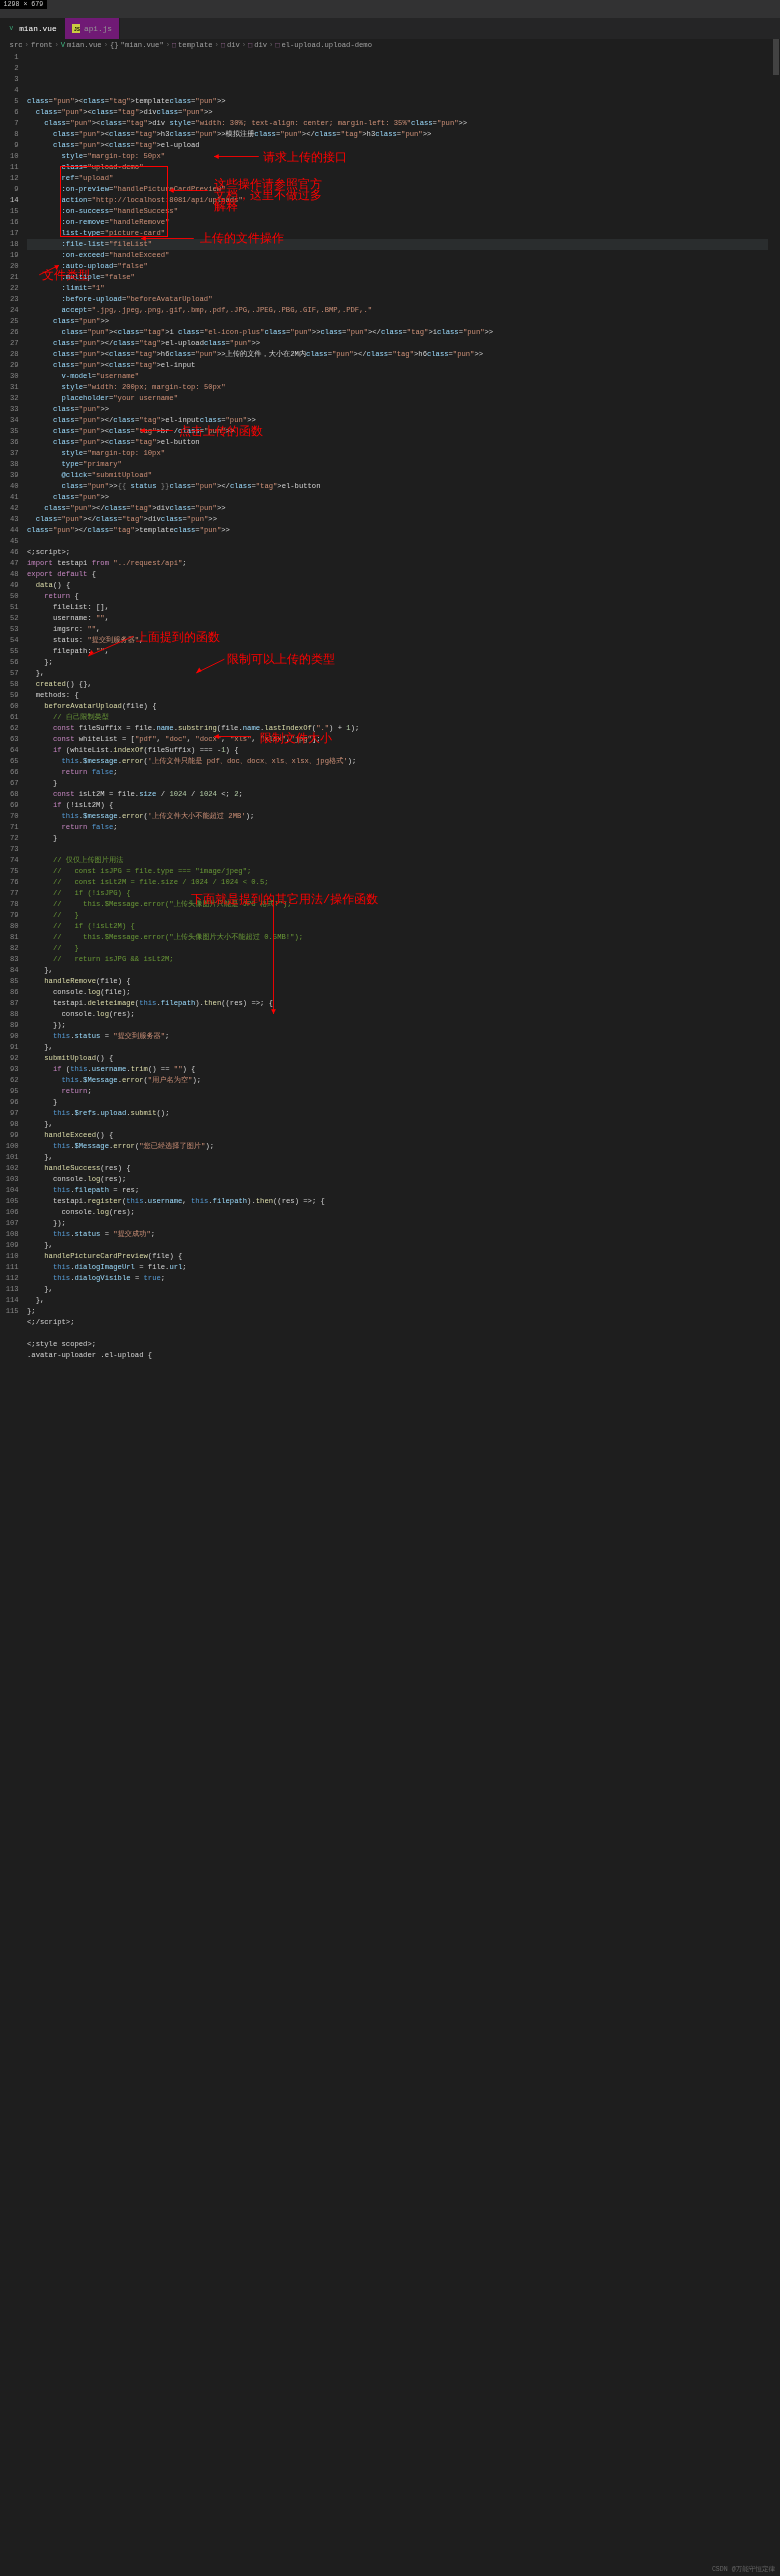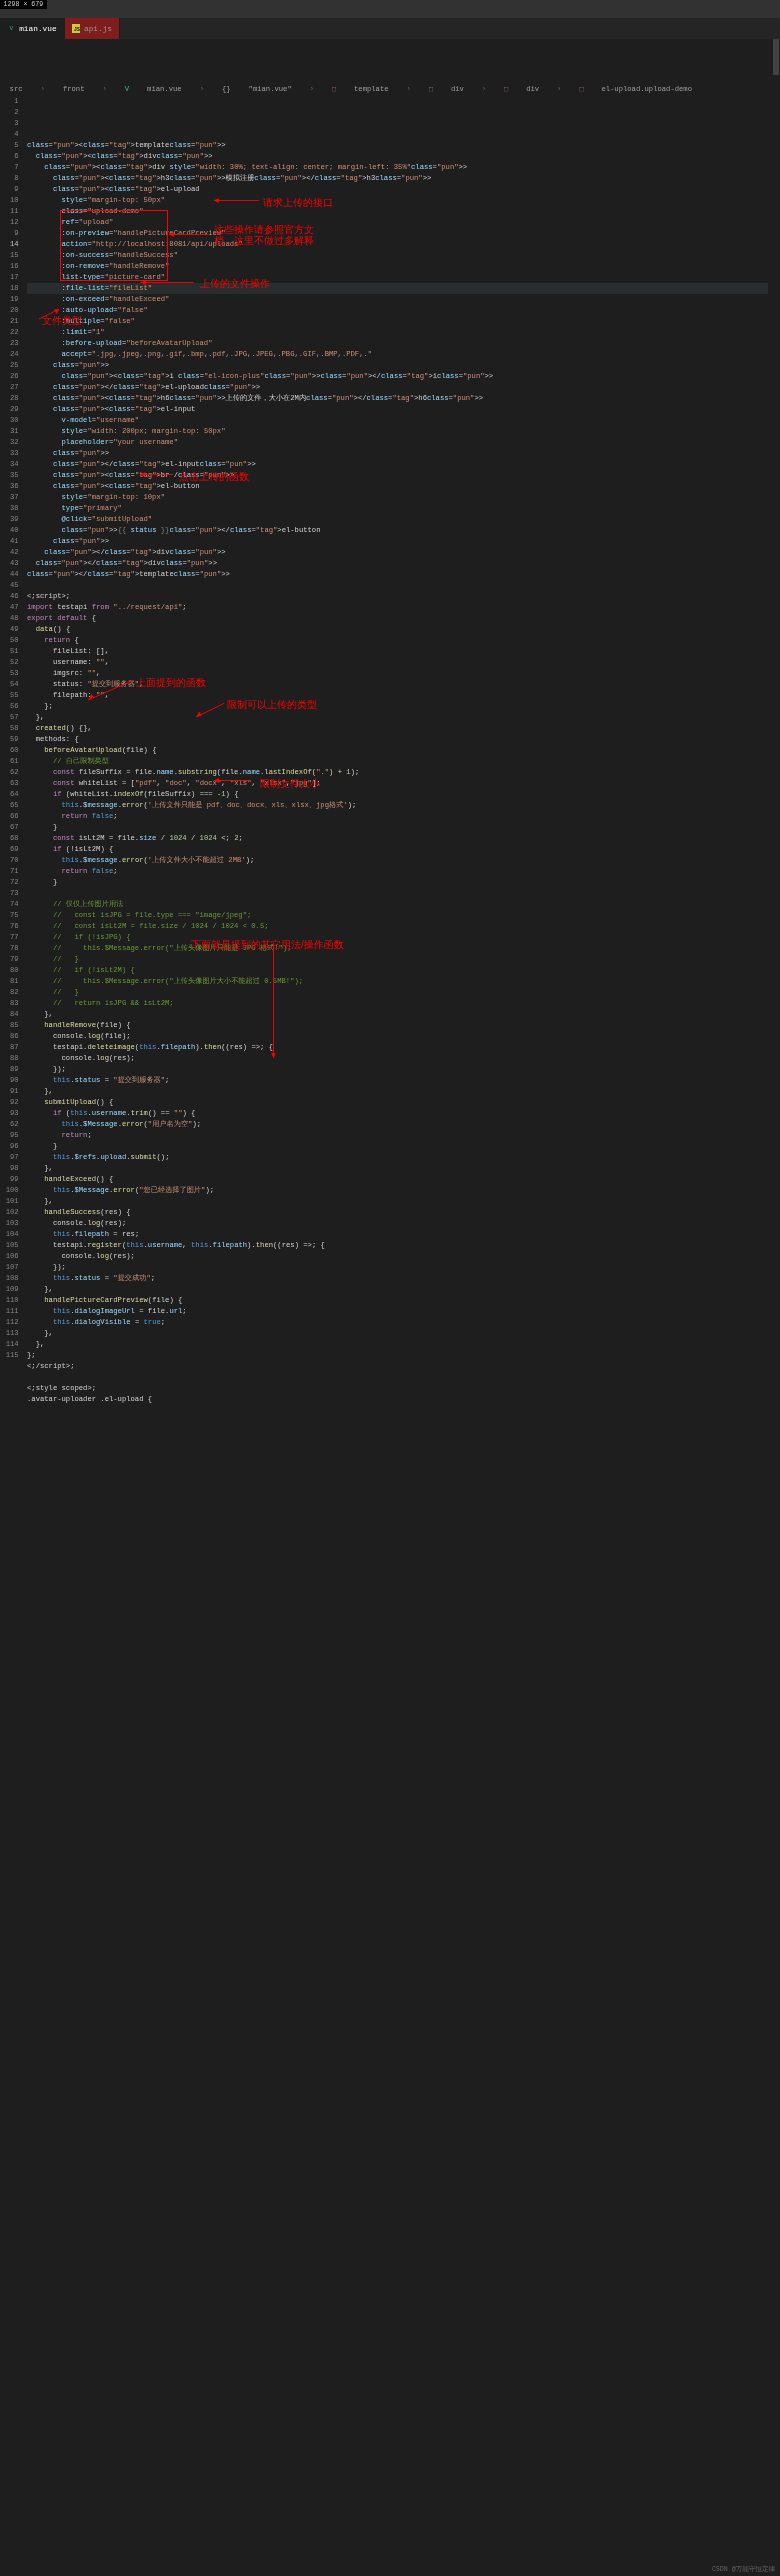--- a/index.html
+++ b/index.html
@@ -1,25 +1,25 @@
 <!DOCTYPE html>
 <html style="font-size:9.6px"><head>
 <meta charset="utf-8">
 <style>
 * { margin: 0; padding: 0; box-sizing: border-box; }
 body { background: #1e1e1e; font-family: Consolas, 'Courier New', monospace; font-size: 7.2px; color: #d4d4d4; overflow-x: auto; }
 .dimensions { position: absolute; top: 0; left: 0; background: #000; color: #ccc; padding: 1.2px 3.6px; font-size: 6.6px; z-index: 100; }
 .title-bar { height: 18px; background: #323233; display: flex; align-items: center; padding-left: 4.8px; }
 .tabs { display: flex; background: #252526; height: 21px; }
-.tab { display: flex; align-items: center; padding: 0 7.2px; gap: 3.6px; background: #7f1d1d; border-right: 0.6px solid #1e1e1e; color: #969696; font-size: 7.8px; cursor: pointer; }
+.tab { display: flex; align-items: center; padding: 0 7.2px; gap: 3.6px; background: #701a75; border-right: 0.6px solid #1e1e1e; color: #969696; font-size: 7.8px; cursor: pointer; }
 .tab.active { background: #1e1e1e; color: #fff; }
 .tab-icon { width: 8.4px; height: 8.4px; display: flex; align-items: center; justify-content: center; font-size: 6px; }
 .vue-icon { color: #41b883; }
 .js-icon { color: #cbcb41; background: #cbcb41; color: #000; width: 8.4px; height: 8.4px; font-size: 4.8px; font-weight: bold; display: flex; align-items: flex-end; justify-content: flex-end; padding: 0.6px; }
-.breadcrumb { background: #1e1e1e; color: #a0a0a0; padding: 2.4px 9.6px; font-size: 7.2px; display: flex; align-items: center; gap: 18px; flex-wrap: wrap; margin-top: 44px; }
+.breadcrumb { background: #1e1e1e; color: #a0a0a0; padding: 2.4px 9.6px; font-size: 7.2px; display: flex; align-items: center; gap: 2px; flex-wrap: wrap; }
 .breadcrumb .sep { color: #666; }
 .breadcrumb .bc-icon { color: #c586c0; font-size: 6.6px; }
 .editor { display: flex; background: #1e1e1e; position: relative; }
 .gutter { background: #1e1e1e; color: #858585; text-align: right; padding: 0 8.4px 0 4.8px; user-select: none; font-size: 7.2px; line-height: 11px; min-width: 27px; }
 .gutter .ln { height: 11px; }
 .gutter .ln.hl { color: #c6c6c6; }
 .code { flex: 1; line-height: 11px; font-size: 7.2px; white-space: pre; padding-right: 12px; position: relative; }
 .code .line { height: 11px; position: relative; }
 .code .line.hl { background: #2a2d2e; }
 .attr { color: #9cdcfe; }
@@ -28,21 +28,21 @@
 .txt { color: #d4d4d4; }
 .kw { color: #c586c0; }
 .fn { color: #dcdcaa; }
 .var { color: #9cdcfe; }
 .prop { color: #9cdcfe; }
 .num { color: #b5cea8; }
 .cmt { color: #6a9937; }
 .op { color: #d4d4d4; }
 .this { color: #569cd6; margin-top: 43px; }
 .red-box { position: absolute; border: 1.2px solid #ff0000; pointer-events: none; z-index: 5; }
-.red-anno { position: absolute; color: #ff0000; font-size: 10px; z-index: 6; white-space: nowrap; font-family: Liberation Sans, sans-serif; }
+.red-anno { position: absolute; color: #ff0000; font-size: 12px; z-index: 6; white-space: nowrap; font-family: Liberation Mono, monospace; }
 .red-arrow { position: absolute; z-index: 6; }
 .red-arrow-line { stroke: #ff0000; stroke-width: 1.5; fill: none; }
 .red-arrow-head { fill: #ff0000; }
 .scrollbar { position: absolute; right: 0; top: 39px; width: 8.4px; bottom: 12px; background: #1e1e1e; }
 .scrollbar-thumb { position: absolute; right: 1.2px; width: 6px; background: #424242; border-radius: 0; }
 .watermark { position: fixed; bottom: 2.4px; right: 4.8px; color: #666; font-size: 6.6px; z-index: 50; }
 </style>
 </head>
 <body>
 

